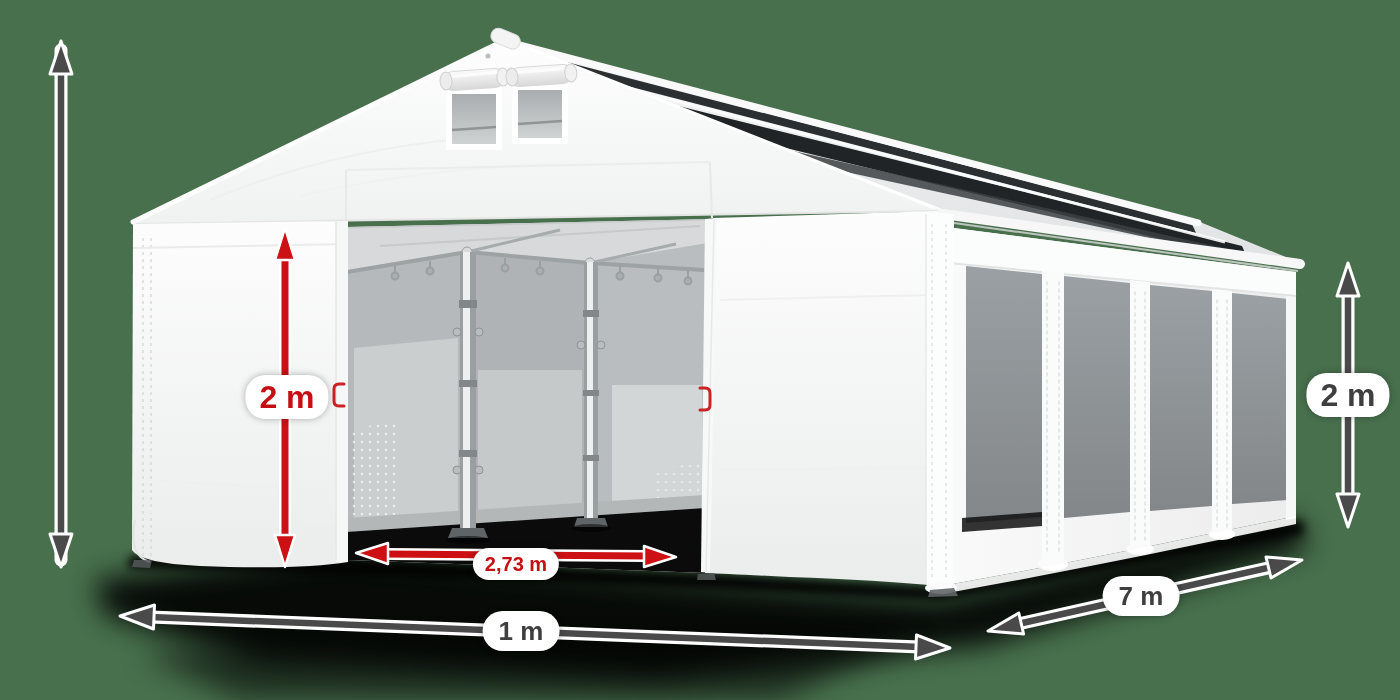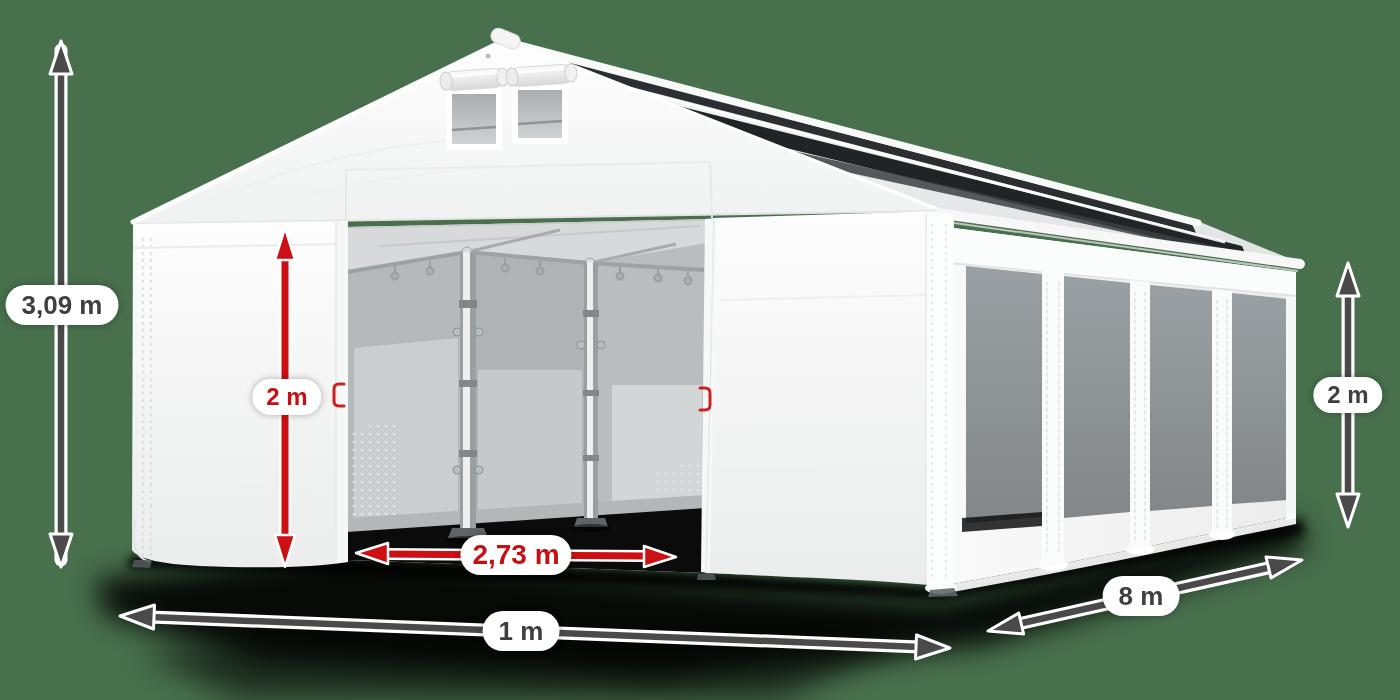--- a/index.html
+++ b/index.html
@@ -18,22 +18,22 @@
     border-radius:20px;
     padding:7px 16px;
     font-weight:bold;
     font-size:26px;
     line-height:1;
     color:#3f3f3f;
     white-space:nowrap;
     box-shadow:0 0 7px rgba(0,0,0,.30);
   }
   .pill.red{color:#c60f12;}
-  .pill.sm{font-size:28px;padding:6px 12px;}
-  .pill.md{font-size:24px;padding:6px 14px;}
+  .pill.sm{font-size:20px;padding:6px 12px;margin-top:9px;}
+  .pill.md{font-size:32px;padding:6px 14px;}
 </style>
 </head>
 <body>
 
 <div class="stage">
 
 <svg width="1400" height="700" viewBox="0 0 1400 700">
   <defs>
     <filter id="blurBig" x="-30%" y="-30%" width="160%" height="160%">
           <feGaussianBlur stdDeviation="14"></feGaussianBlur>
@@ -301,32 +301,29 @@
 
     <g>
       <line x1="386" y1="554" x2="646" y2="556" stroke="#ffffff" stroke-width="12" stroke-linecap="round"></line>
       <line x1="384" y1="554" x2="648" y2="556" stroke="#cc1013" stroke-width="7"></line>
       <polygon points="356,553 388,543 388,564" fill="#cc1013" stroke="#ffffff" stroke-width="2.5" stroke-linejoin="round"></polygon>
       <polygon points="676,557 644,546 644,567" fill="#cc1013" stroke="#ffffff" stroke-width="2.5" stroke-linejoin="round"></polygon>
     </g>
   </g>
 </svg>
 
-<div class="pill" style="left:62px; top:305px;">
-  <span>3,09 m</span>
-</div>
 <div class="pill red md" style="left:287px; top:397px;">
   <span>2 m</span>
 </div>
 <div class="pill red sm" style="left:516px; top:555px;">
   <span>2,73 m</span>
 </div>
 <div class="pill" style="left:521px; top:631px;">
   <span>1 m</span>
 </div>
 <div class="pill" style="left:1141px; top:596px;">
-  <span>8 m</span>
+  <span>7 m</span>
 </div>
 <div class="pill md" style="left:1348px; top:395px;">
   <span>2 m</span>
 </div>
 
 </div>
 
 </body></html>

